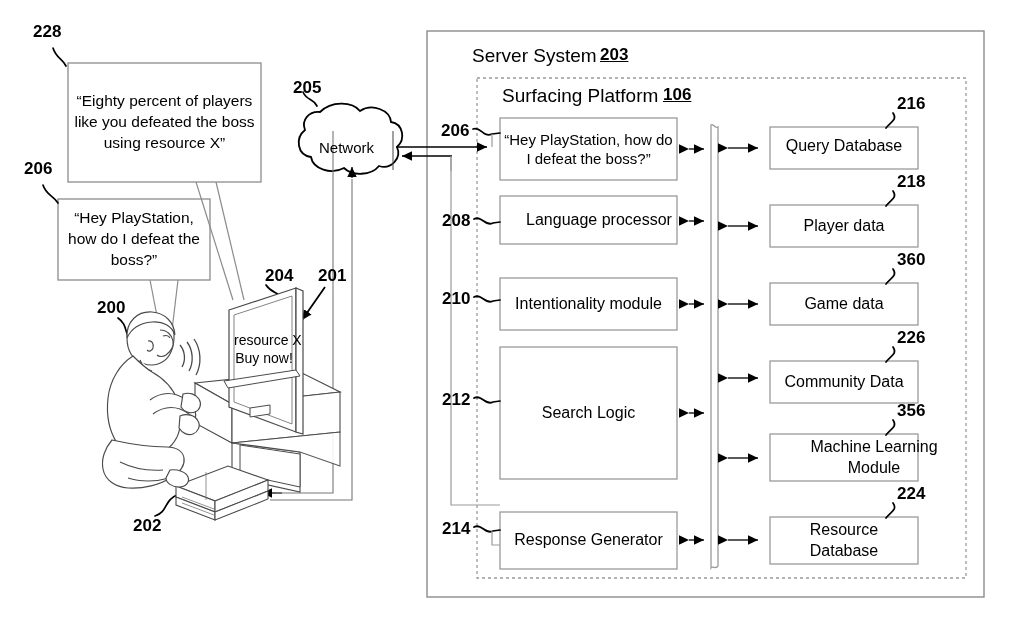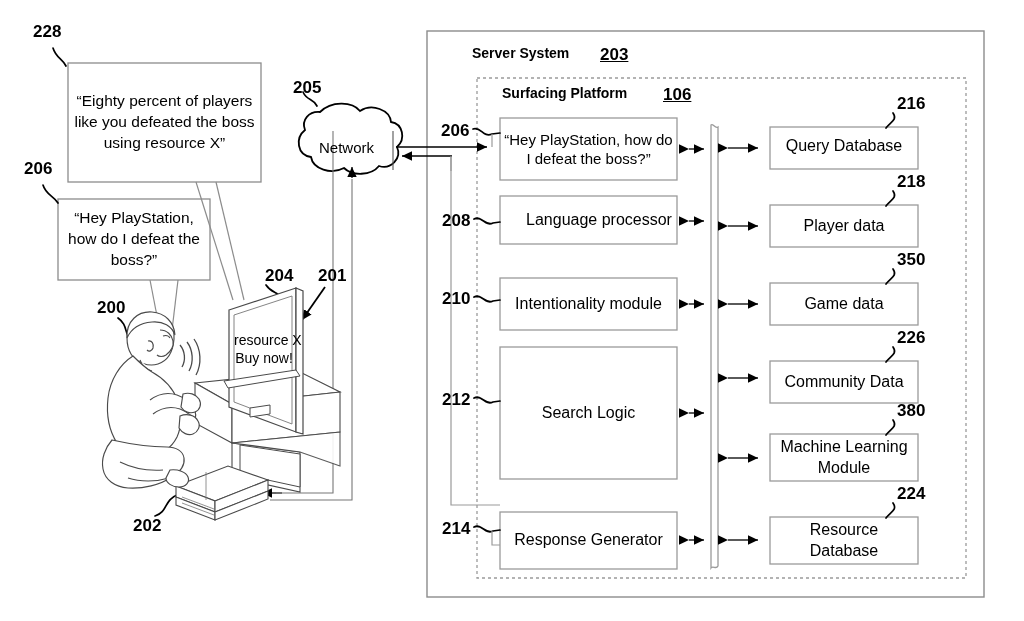--- a/index.html
+++ b/index.html
@@ -52,24 +52,23 @@
     font-family: "Liberation Sans", sans-serif;
     font-size: 15.5px;
     line-height: 1.34;
     color: #000;
     box-sizing: border-box;
     padding: 12px 6px;
   }
   .section-title {
     position: absolute;
     font-family: "Liberation Sans", sans-serif;
-    font-size: 14px;
-    color: #000;
-    white-space: nowrap;
-    font-weight: bold;
+    font-size: 19px;
+    color: #000;
+    white-space: nowrap;
   }
   .section-num {
     position: absolute;
     font-family: "Liberation Sans", sans-serif;
     font-size: 17px;
     font-weight: bold;
     color: #000;
     text-decoration: underline;
     white-space: nowrap;
   }
@@ -348,22 +347,22 @@
 <div class="boxlabel" style="left:500px; top:512px; width:177px; height:57px;">Response Generator</div>
 <div class="refnum" style="left:442px; top:519px;">214</div>
 
 <div class="boxlabel" style="left:770px; top:127px; width:148px; height:38px;">Query Database</div>
 <div class="refnum" style="left:897px; top:94px;">216</div>
 
 <div class="boxlabel" style="left:770px; top:205px; width:148px; height:42px;">Player data</div>
 <div class="refnum" style="left:897px; top:172px;">218</div>
 
 <div class="boxlabel" style="left:770px; top:283px; width:148px; height:42px;">Game data</div>
-<div class="refnum" style="left:897px; top:250px;">350</div>
+<div class="refnum" style="left:897px; top:250px;">360</div>
 
 <div class="boxlabel" style="left:770px; top:361px; width:148px; height:42px;">Community Data</div>
 <div class="refnum" style="left:897px; top:328px;">226</div>
 
-<div class="boxlabel" style="left:770px; top:434px; width:148px; height:47px;">Machine Learning Module</div>
-<div class="refnum" style="left:897px; top:401px;">380</div>
+<div class="boxlabel" style="left:800px; top:434px; width:148px; height:47px;">Machine Learning Module</div>
+<div class="refnum" style="left:897px; top:401px;">356</div>
 
 <div class="boxlabel" style="left:770px; top:517px; width:148px; height:47px;">Resource Database</div>
 <div class="refnum" style="left:897px; top:484px;">224</div>
 
 </body></html>

